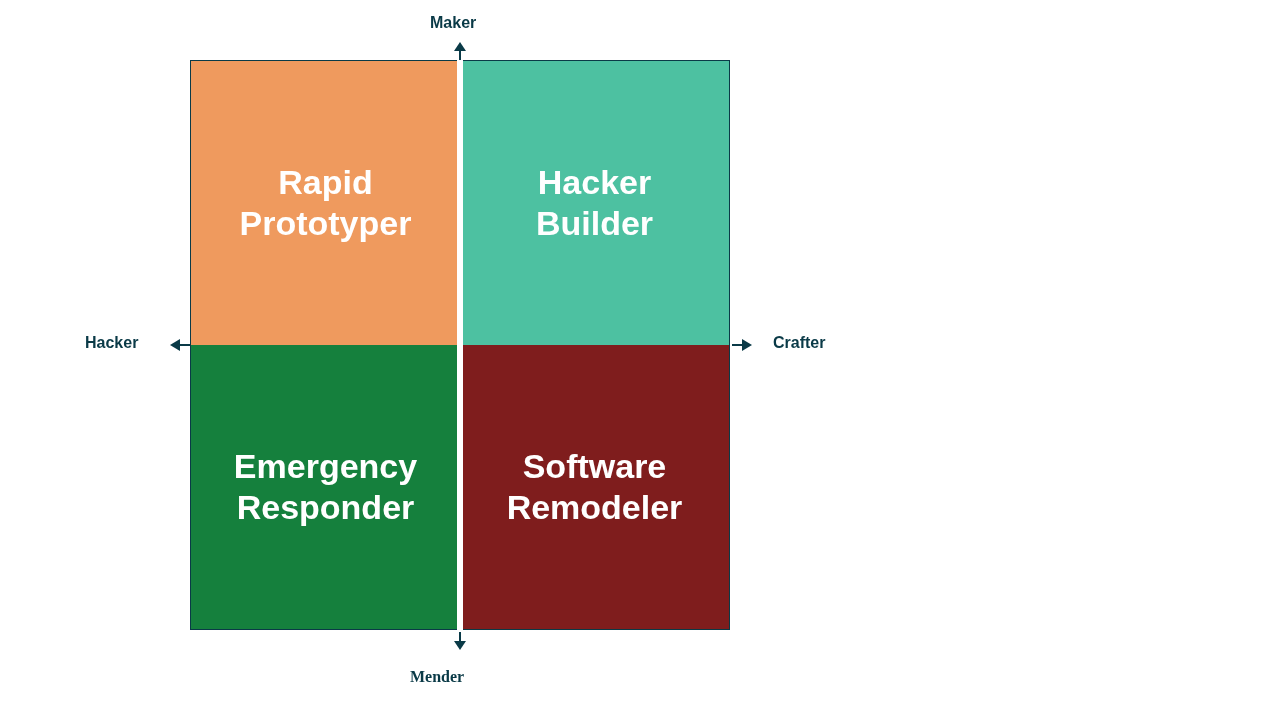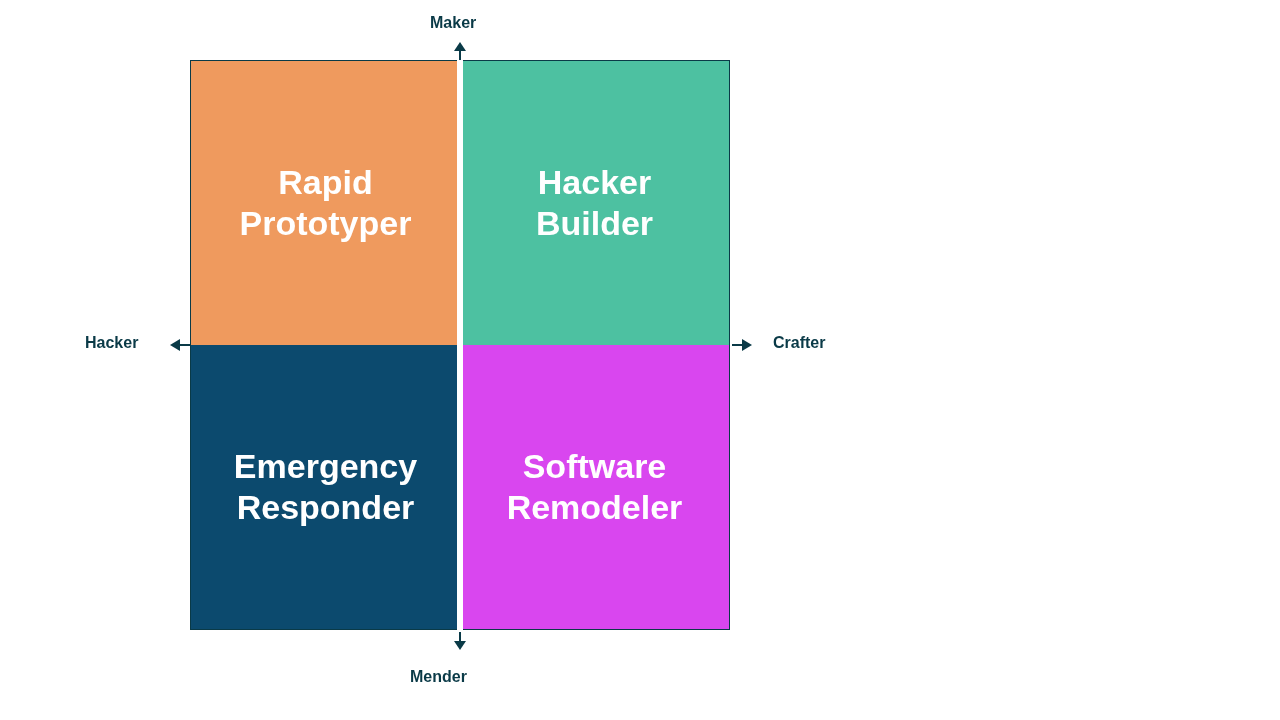--- a/index.html
+++ b/index.html
@@ -38,43 +38,43 @@
     color: #ffffff;
     font-weight: 600;
     font-size: 34px;
     line-height: 1.2;
     padding: 20px;
     box-sizing: border-box;
     white-space: pre-line;
   }
   .q-tl { background: #ef9a5e; }
   .q-tr { background: #4dc1a1; }
-  .q-bl { background: #0c4a6e; }
-  .q-br { background: #d946ef; }
+  .q-bl { background: #15803d; }
+  .q-br { background: #7f1d1d; }
 
   
   .v-gap {
     position: absolute;
     left: calc(190px + 270px - 3px);
     top: 60px;
     width: 6px;
     height: 570px;
     background: #ffffff;
   }
 
   
   .axis-label {
     position: absolute;
     color: #0a3a47;
     font-weight: 600;
     font-size: 16px;
     white-space: nowrap;
   }
   .lbl-top    { left: 430px; top: 14px; }
-  .lbl-bottom { left: 410px; top: 668px; }
+  .lbl-bottom { left: 410px; top: 668px; font-family: Liberation Serif, serif; }
   .lbl-left   { left: 85px;  top: 334px; }
   .lbl-right  { left: 760px; top: 334px; margin-left: 13px; }
 
   
   .arrow {
     position: absolute;
     color: #0a3a47;
   }
   .arrow svg { display: block; }
   .arrow-up    { left: 452px; top: 42px; }

